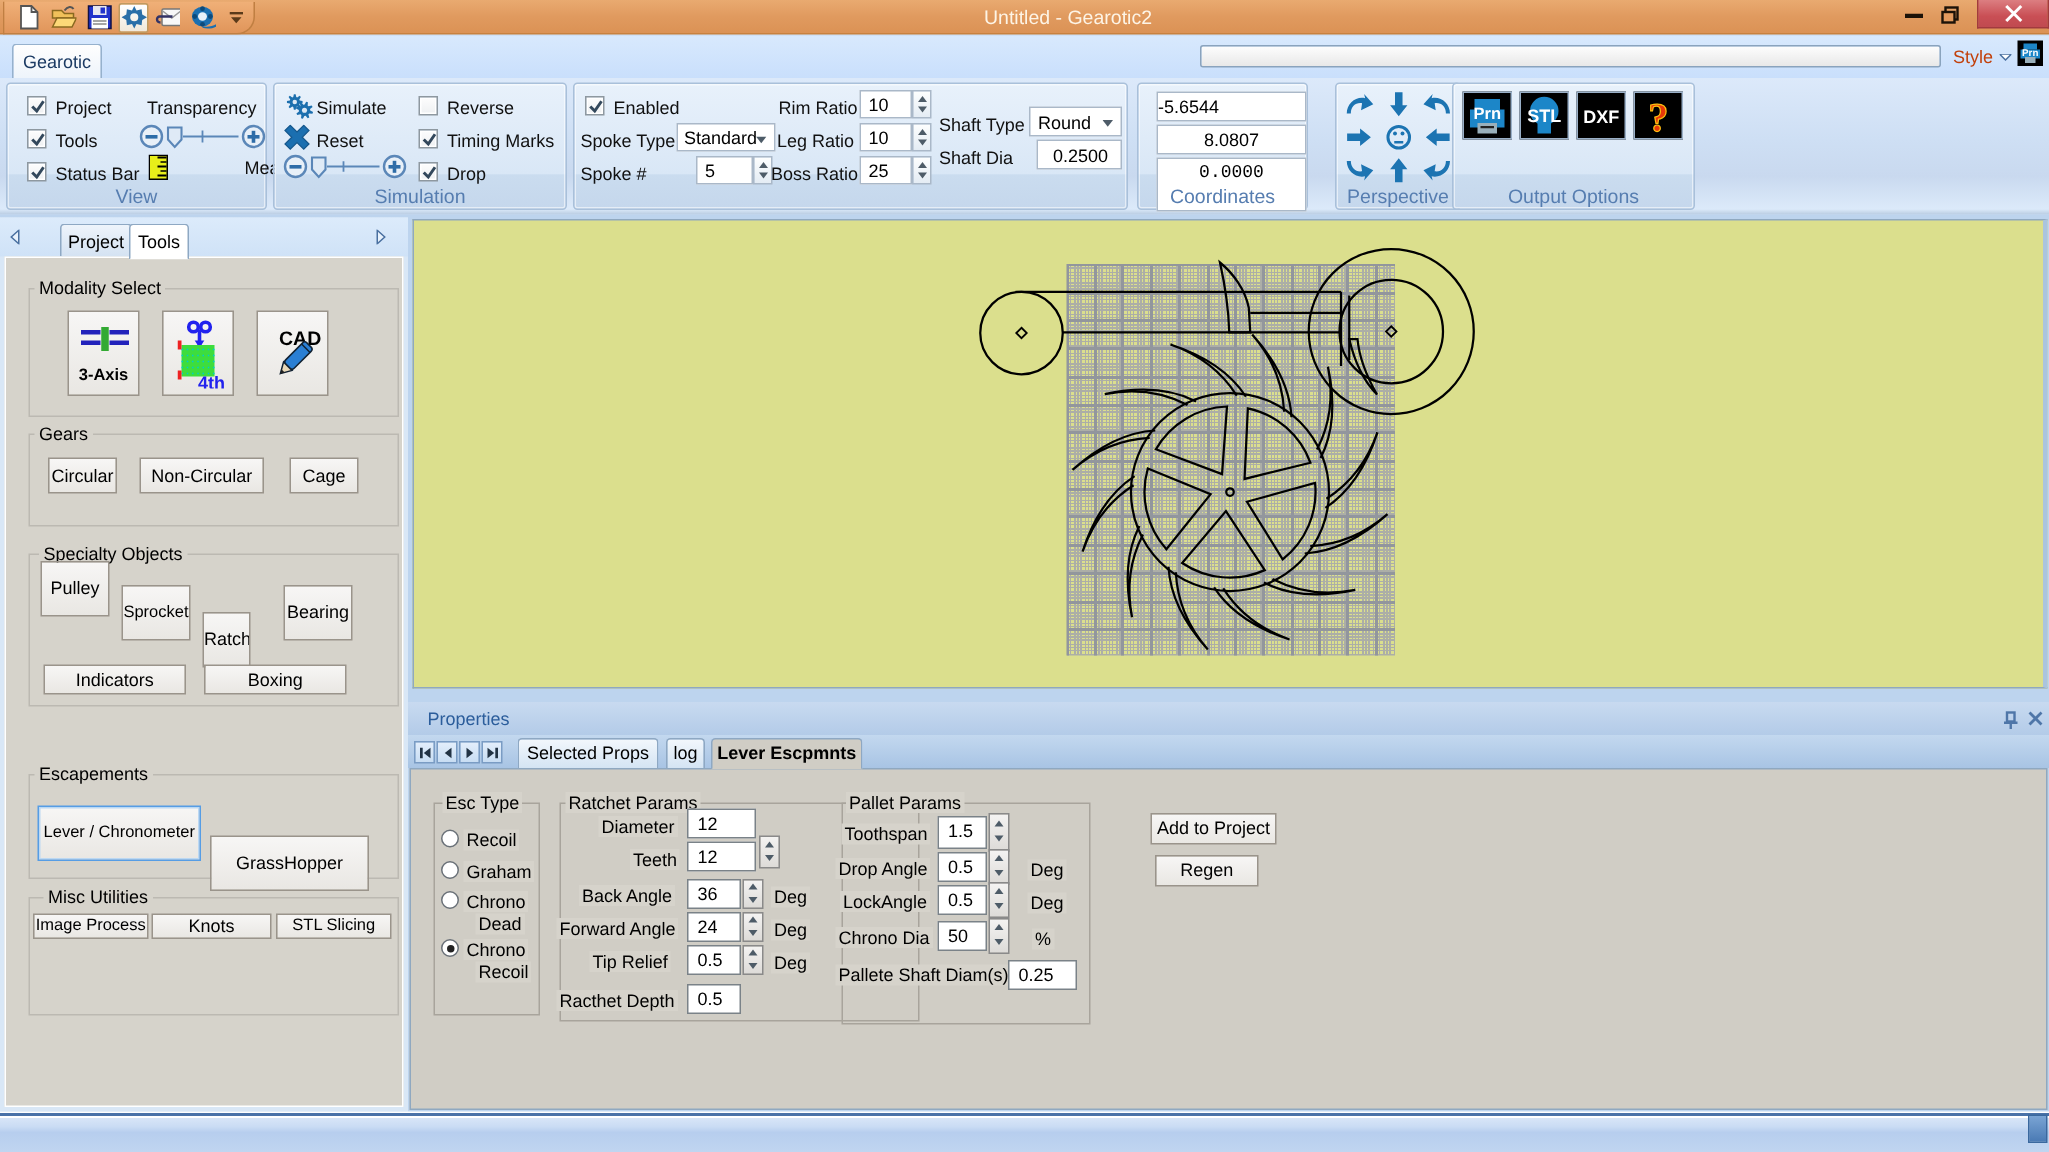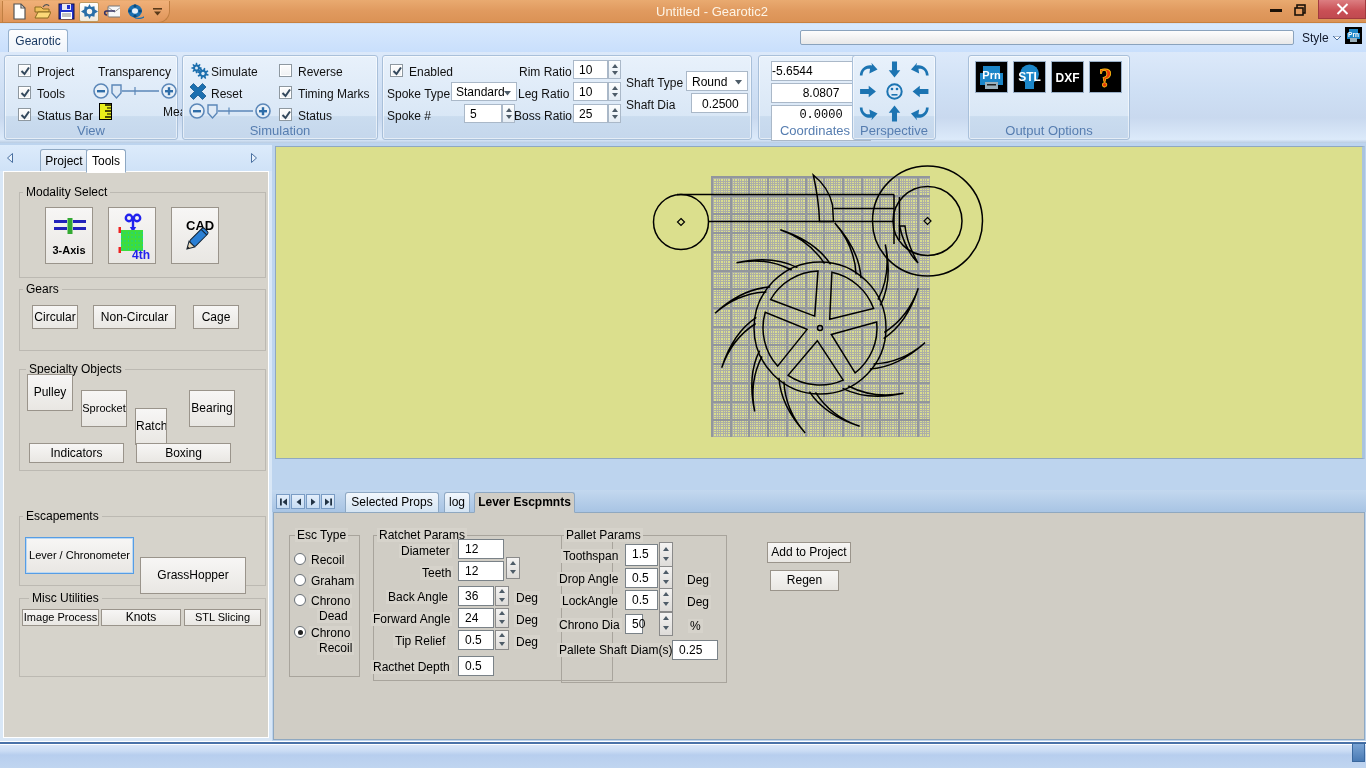--- a/index.html
+++ b/index.html
@@ -8,21 +8,21 @@
 
 #titlebar{left:0;top:0;width:1366px;height:23px;background:linear-gradient(#e9aa70,#e09a5f 50%,#db9255);border-bottom:1px solid #c8813f;}
 #qat{left:2px;top:1px;width:168px;height:22px;background:linear-gradient(#f0b078,#e0955a);border:1px solid #c07f42;border-radius:0 0 12px 0;border-top:none;}
 .qicon{position:absolute;top:2px;width:17px;height:17px;}
 #title{left:29px;top:4px;width:1366px;text-align:center;font-size:13px;color:#fdf4e6;}
 #btnclose{left:1318px;top:0;width:48px;height:19px;background:linear-gradient(#dc7e81,#c94f55 60%,#c04a50);border:1px solid #a23a3e;border-top:none;color:#fff;text-align:center;}
 
 #tabrow{left:0;top:24px;width:1366px;height:28px;background:linear-gradient(#d8e9fd,#c9dffc);}
 #rtab{left:8px;top:29px;width:60px;height:23px;background:linear-gradient(#fefefe,#eef4fb);border:1px solid #96b1cd;border-bottom:none;border-radius:3px 3px 0 0;font-size:12px;color:#1b3a63;text-align:center;line-height:22px;}
 #progress{left:800px;top:30px;width:494px;height:15px;border:1px solid #8aa3bd;background:linear-gradient(#fdfdfd,#e8e8e8);border-radius:2px;}
-#styletxt{left:1302px;top:31px;font-size:12px;color:#0f172a;}
+#styletxt{left:1302px;top:31px;font-size:12px;color:#c2410c;}
 
 #ribbon{left:0;top:52px;width:1366px;height:91px;background:linear-gradient(#dce9fa,#cedff4 45%,#c9d9ef 72%,#dceafa 96%,#b9cce2);}
 .grp{position:absolute;top:3px;height:85px;border:1px solid #a9c0da;border-radius:3px;background:linear-gradient(#e8f1fb,#d9e7f6 72%,#cadcef 73%,#c5d7ec);box-shadow:inset 0 0 0 1px rgba(255,255,255,.55);}
 .gcap{position:absolute;left:0;bottom:1px;width:100%;text-align:center;font-size:13px;color:#567db0;}
 .rtext{position:absolute;font-size:12px;color:#111;white-space:nowrap;}
 .cb{position:absolute;width:13px;height:13px;background:linear-gradient(#fdfdfd,#eef0f2);border:1px solid #8e98a0;box-shadow:inset 0 0 0 1px #fff;}
 .cb svg{position:absolute;left:0px;top:0px;}
 .fld{position:absolute;background:#fff;border:1px solid #aab8c8;font-size:12px;color:#000;}
 .spinb{position:absolute;width:13px;background:linear-gradient(#fdfefe,#e4ecf4);border:1px solid #aab8c8;}
 .uptri{position:absolute;left:3px;width:0;height:0;border-left:3.5px solid transparent;border-right:3.5px solid transparent;border-bottom:4px solid #4e5c68;}
@@ -201,21 +201,21 @@
         <svg width="13" height="13">
           <path d="M2.5 6 L5.5 9 L10 2.5" stroke="#33485c" stroke-width="2" fill="none"></path>
         </svg>
       </span>
  <span class="rtext" style="left:115px;top:31px;">Timing Marks</span>
  <span class="cb" style="left:96px;top:52px;">
         <svg width="13" height="13">
           <path d="M2.5 6 L5.5 9 L10 2.5" stroke="#33485c" stroke-width="2" fill="none"></path>
         </svg>
       </span>
- <span class="rtext" style="left:115px;top:53px;">Status</span>
+ <span class="rtext" style="left:115px;top:53px;">Drop</span>
  <span class="gcap">Simulation</span>
 </div>
 
 <div class="grp" style="left:382px;width:370px;">
  <span class="cb" style="left:7px;top:8px;">
         <svg width="13" height="13">
           <path d="M2.5 6 L5.5 9 L10 2.5" stroke="#33485c" stroke-width="2" fill="none"></path>
         </svg>
       </span>
  <span class="rtext" style="left:26px;top:9px;">Enabled</span>
@@ -255,21 +255,21 @@
  <span class="fld" style="left:308px;top:37px;width:57px;height:20px;padding:3px 0 0 10px;">0.2500</span>
 </div>
 
 <div class="grp" style="left:758px;width:114px;">
  <span class="fld" style="left:12px;top:5px;width:100px;height:20px;padding:2px 0 0 0;text-align:left;">-5.6544</span>
  <span class="fld" style="left:12px;top:27px;width:100px;height:20px;padding:2px 0 0 0;text-align:center;">8.0807</span>
  <span class="fld" style="left:12px;top:49px;width:100px;height:36px;padding:2px 0 0 0;text-align:center;font-family:Liberation Mono, monospace;">0.0000</span>
  <span class="gcap">Coordinates</span>
 </div>
 
-<div class="grp" style="left:852px;width:84px;">
+<div class="grp" style="left:890px;width:84px;">
  <svg class="abs" style="left:0;top:0;" width="84" height="76">
   <defs>
           <path id="sa" d="M-11 -3.5 L1 -3.5 L1 -8 L11 0 L1 8 L1 3.5 L-11 3.5 z" fill="#1c74b2"></path>
   <path id="ca" d="M-12 9 C-12 -1 -3 -8 6 -6 L5 -10 L14 0 L2 6 L3 -1 C-3 -2 -8 2 -8 9 z" fill="#1c74b2"></path>
         </defs>
   <use href="#ca" transform="translate(15,13.5) scale(.68)"></use>
   <use href="#sa" transform="translate(41.5,13.5) rotate(90) scale(.72)"></use>
   <use href="#ca" transform="translate(67.5,13.5) scale(-.68,.68)"></use>
   <use href="#sa" transform="translate(15,35.5) scale(.72)"></use>
   <circle cx="41.5" cy="35.5" r="7.2" fill="none" stroke="#1c74b2" stroke-width="2"></circle>
@@ -424,20 +424,36 @@
 <path d="M814.7 315.1 L770.6 298.5 A57 57 0 0 1 818.0 270.0 z"></path>
 <path d="M829.7 318.3 L831.9 271.2 A57 57 0 0 1 873.6 307.5 z"></path>
 </g>
 <g fill="none" stroke="#000" stroke-width="1.2">
  <path d="M681 217.5 L684.5 221 L681 224.5 L677.5 221 z"></path>
  <path d="M927.5 216.5 L931 220 L927.5 223.5 L924 220 z"></path>
 </g>
 </svg>
 </div>
 <div class="abs" id="props">
+<div class="abs" id="propcap">
+      <span class="abs" style="left:13px;top:4px;">Properties</span>
+ <svg class="abs" style="left:1063px;top:6px;" width="11" height="12">
+        <g stroke="#4f76a8" stroke-width="1.6" fill="none">
+          <rect x="3" y="1" width="5" height="6"></rect>
+          <line x1="1" y1="7.8" x2="10" y2="7.8"></line>
+          <line x1="5.5" y1="8" x2="5.5" y2="12"></line>
+        </g>
+      </svg>
+ <svg class="abs" style="left:1080px;top:6px;" width="10" height="10">
+        <g stroke="#4f76a8" stroke-width="1.8">
+          <line x1="1" y1="1" x2="9" y2="9"></line>
+          <line x1="9" y1="1" x2="1" y2="9"></line>
+        </g>
+      </svg>
+</div>
 <div class="abs" id="proptabs">
  <span class="navbtn" style="left:4px;top:4px;">
         <svg width="11" height="10">
           <rect x="2" y="1.5" width="1.8" height="7" fill="#234"></rect>
           <path d="M9 1.5 L4.5 5 L9 8.5 z" fill="#234"></path>
         </svg>
       </span>
  <span class="navbtn" style="left:19px;top:4px;">
         <svg width="11" height="10">
           <path d="M8 1.5 L3.5 5 L8 8.5 z" fill="#234"></path>
@@ -520,21 +536,21 @@
       </span>
  <span class="ptext" style="left:411px;top:60px;">Deg</span>
  <span class="ptext" style="left:286px;top:81px;">LockAngle</span>
       <span class="pfld" style="left:351px;top:77px;width:33px;height:20px;">0.5</span>
  <span class="pspin" style="left:385px;top:75px;height:24px;">
         <i class="uptri" style="top:3px;"></i>
         <i class="dntri" style="top:13px;"></i>
       </span>
  <span class="ptext" style="left:411px;top:82px;">Deg</span>
  <span class="ptext" style="left:283px;top:105px;">Chrono Dia</span>
-      <span class="pfld" style="left:351px;top:101px;width:18px;height:20px;">50</span>
+      <span class="pfld" style="left:351px;top:101px;width:33px;height:20px;">50</span>
  <span class="pspin" style="left:385px;top:99px;height:24px;">
         <i class="uptri" style="top:3px;"></i>
         <i class="dntri" style="top:13px;"></i>
       </span>
  <span class="ptext" style="left:414px;top:106px;">%</span>
  <span class="ptext" style="left:283px;top:130px;">Pallete Shaft Diam(s)</span>
       <span class="pfld" style="left:398px;top:127px;width:46px;height:20px;">0.25</span>
  <span class="btn" style="left:493px;top:29px;width:84px;height:21px;line-height:19px;">Add to Project</span>
  <span class="btn" style="left:496px;top:57px;width:69px;height:21px;line-height:19px;">Regen</span>
 </div>

